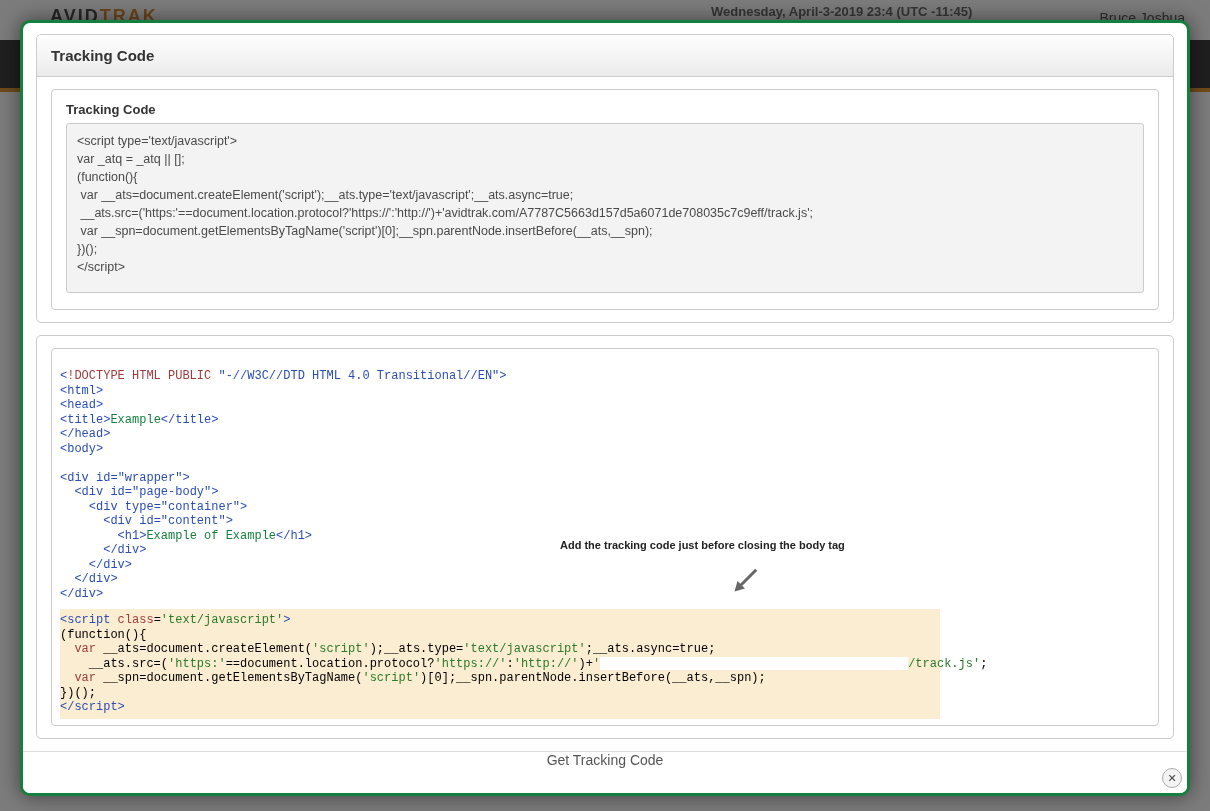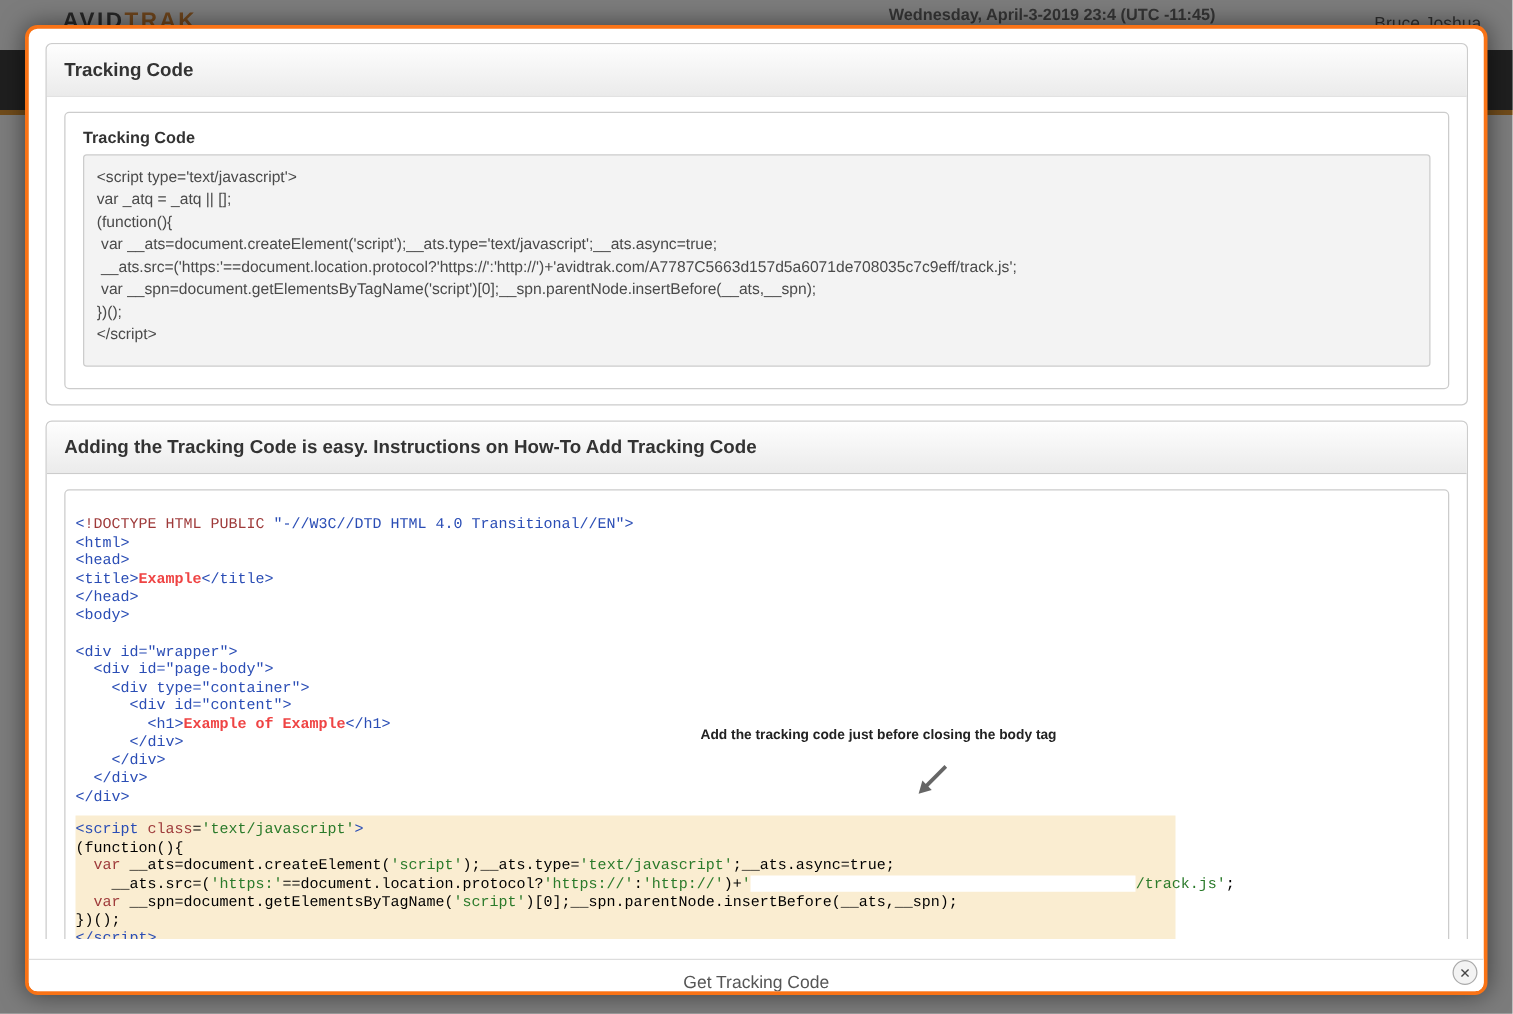--- a/index.html
+++ b/index.html
@@ -22,34 +22,34 @@
   .bg-body { position:absolute; top:92px; left:0; right:0; bottom:0; background:#fff; }
 
   .dim-overlay {
     position:absolute; inset:0; background:rgba(30,30,30,0.58);
   }
 
   .modal {
     position:absolute;
     top:20px; left:20px; right:20px; bottom:15px;
     background:#fff;
-    border:3px solid #f97316;
+    border:3px solid #15803d;
     border-radius:10px;
     box-shadow:0 0 20px rgba(0,0,0,0.5);
     overflow:hidden;
   }
   .modal-scroll-area {
     position:absolute; top:3px; left:3px; right:3px; bottom:42px;
     overflow-y: scroll;
     padding:8px 10px 0 10px;
   }
   .modal-footer {
-    position:absolute; left:0; right:0; bottom:0; height:26px;
+    position:absolute; left:0; right:0; bottom:0; height:42px;
     background:#fff; border-top:1px solid #ddd;
-    display:flex; align-items:flex-end; justify-content:center;
+    display:flex; align-items:flex-start; justify-content:center;
     font-size:14px; color:#555;margin-top:20px;
   }
   .close-btn {
     position:absolute; right:5px; bottom:5px; width:20px; height:20px;
     border:1px solid #aaa; border-radius:50%; background:#f3f3f3;
     display:flex; align-items:center; justify-content:center;
     font-size:11px; color:#444; cursor:pointer;
   }
 
   .panel {
@@ -85,21 +85,21 @@
     font-family: "Courier New", monospace;
     font-size:12px; line-height:14.5px;
     padding:0 0 0 8px;
     white-space: pre;
   }
   .tg-tag   { color:#2a4db5; }
   .tg-attr  { color:#2a4db5; }
   .tg-val   { color:#2a4db5; }
   .tg-doct  { color:#9e3a3a; }
   .tg-doctq { color:#2a4db5; }
-  .tg-txt   { color:#ef4444;font-weight:bold; }
+  .tg-txt   { color:#15803d; }
 
   .callout {
     position:absolute; left:508px; top:190px;
     font-size:11px; font-weight:bold; color:#222;
   }
   .arrow {
     position:absolute; left:678px; top:217px; width:30px; height:30px;
     pointer-events:none;
   }
 
@@ -152,21 +152,20 @@
  var __ats=document.createElement('script');__ats.type='text/javascript';__ats.async=true;
  __ats.src=('https:'==document.location.protocol?'https://':'http://')+'avidtrak.com/A7787C5663d157d5a6071de708035c7c9eff/track.js';
  var __spn=document.getElementsByTagName('script')[0];__spn.parentNode.insertBefore(__ats,__spn);
 })();
 &lt;/script&gt;</textarea>
         </div>
       </div>
     </div>
 
     <div class="panel">
-      <div class="panel-hd">Adding the Tracking Code is easy. Instructions on How-To Add Tracking Code</div>
       <div class="panel-bd">
         <div class="example-wrap">
 <pre class="example"><span class="tg-tag">&lt;</span><span class="tg-doct">!DOCTYPE HTML PUBLIC </span><span class="tg-doctq">"-//W3C//DTD HTML 4.0 Transitional//EN"</span><span class="tg-tag">&gt;</span>
 <span class="tg-tag">&lt;html&gt;</span>
 <span class="tg-tag">&lt;head&gt;</span>
 <span class="tg-tag">&lt;title&gt;</span><span class="tg-txt">Example</span><span class="tg-tag">&lt;/title&gt;</span>
 <span class="tg-tag">&lt;/head&gt;</span>
 <span class="tg-tag">&lt;body&gt;</span>
 
 <span class="tg-tag">&lt;div <span class="tg-attr">id</span>=<span class="tg-val">"wrapper"</span>&gt;</span>

